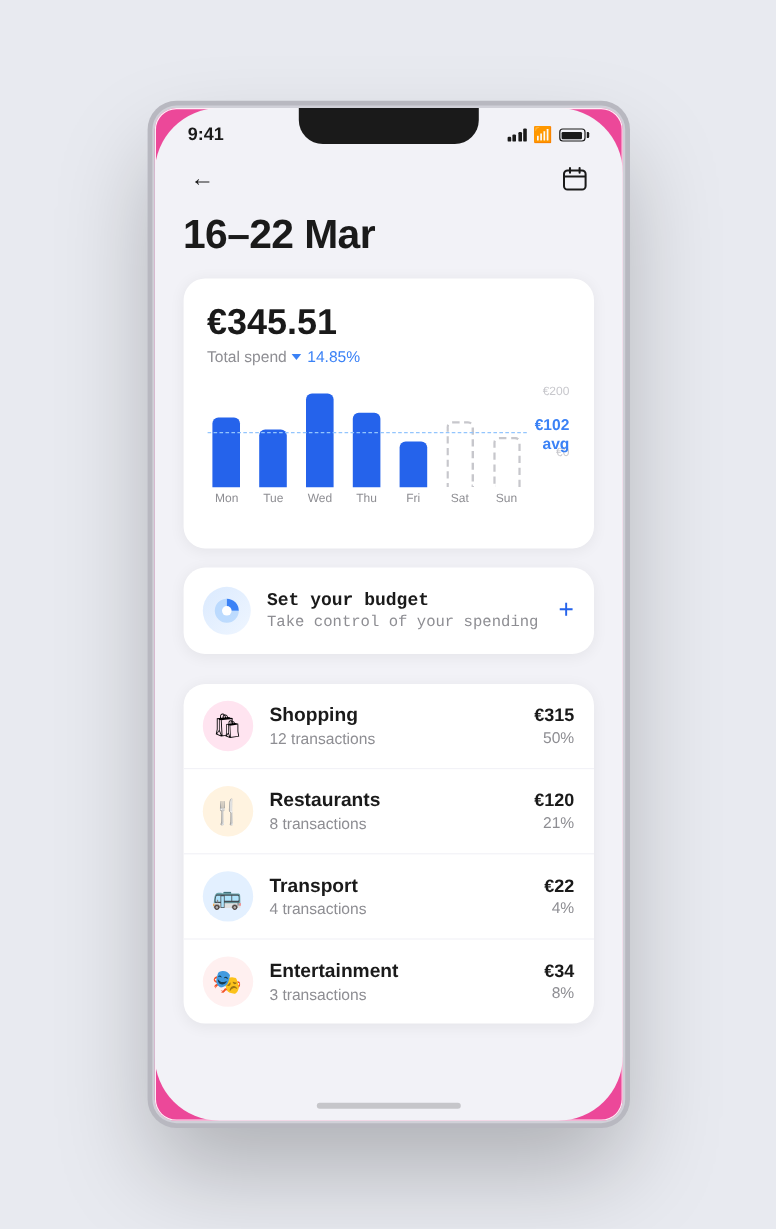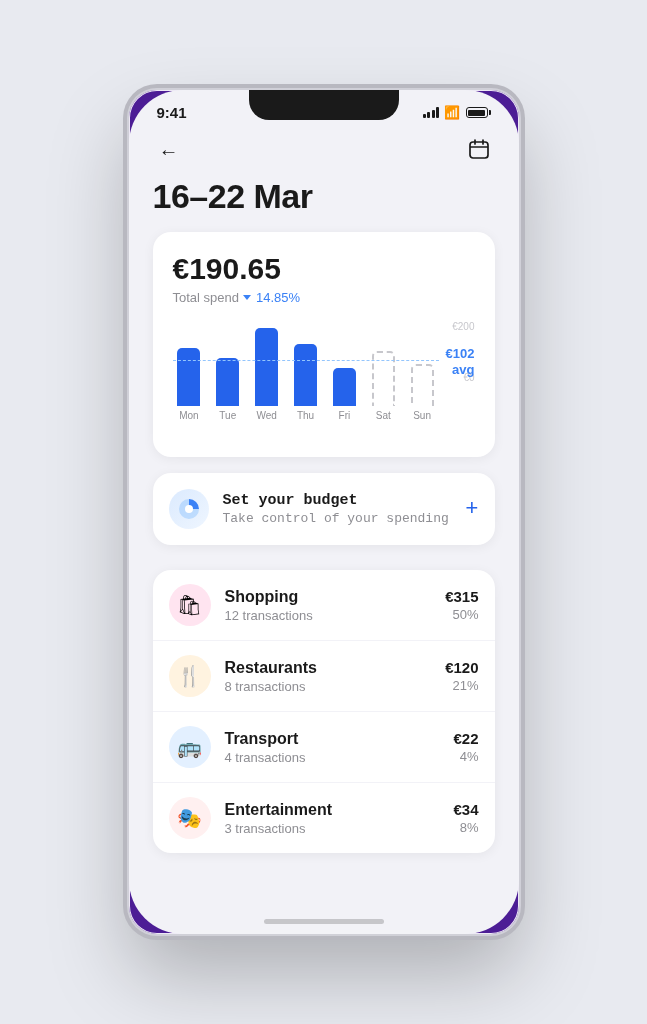--- a/index.html
+++ b/index.html
@@ -18,22 +18,22 @@
       height: 1024px;
       display: flex;
       justify-content: center;
       align-items: center;
       position: relative;
     }
 
     .phone-frame {
       width: 390px;
       height: 844px;
-      background: #4c1d95;
-      border-radius: 28px;
+      background: #ec4899;
+      border-radius: 18px;
       box-shadow:
         0 0 0 2px #d0d0d8,
         0 0 0 6px #b8b8c0,
         0 40px 80px rgba(0,0,0,0.25),
         inset 0 0 0 1px rgba(255,255,255,0.9);
       position: relative;
       overflow: hidden;
     }
 
     .phone-screen {
@@ -484,21 +484,21 @@
               <line x1="7" y1="2" x2="7" y2="6" stroke="#1a1a1a" stroke-width="1.7" stroke-linecap="round"></line>
               <line x1="15" y1="2" x2="15" y2="6" stroke="#1a1a1a" stroke-width="1.7" stroke-linecap="round"></line>
               <line x1="2" y1="9" x2="20" y2="9" stroke="#1a1a1a" stroke-width="1.7"></line>
             </svg>
           </div>
         </div>
 
         <div class="date-heading">16–22 Mar</div>
 
         <div class="spend-card">
-          <div class="total-amount">€190.65</div>
+          <div class="total-amount">€345.51</div>
           <div class="total-label">
             <span>Total spend</span>
             <span class="down-arrow"></span>
             <span class="change-badge">14.85%</span>
           </div>
 
           <div class="chart-container">
             <div class="chart-grid">
               <span>€200</span>
               <span style="color:#3b82f6;font-weight:600;"></span>

